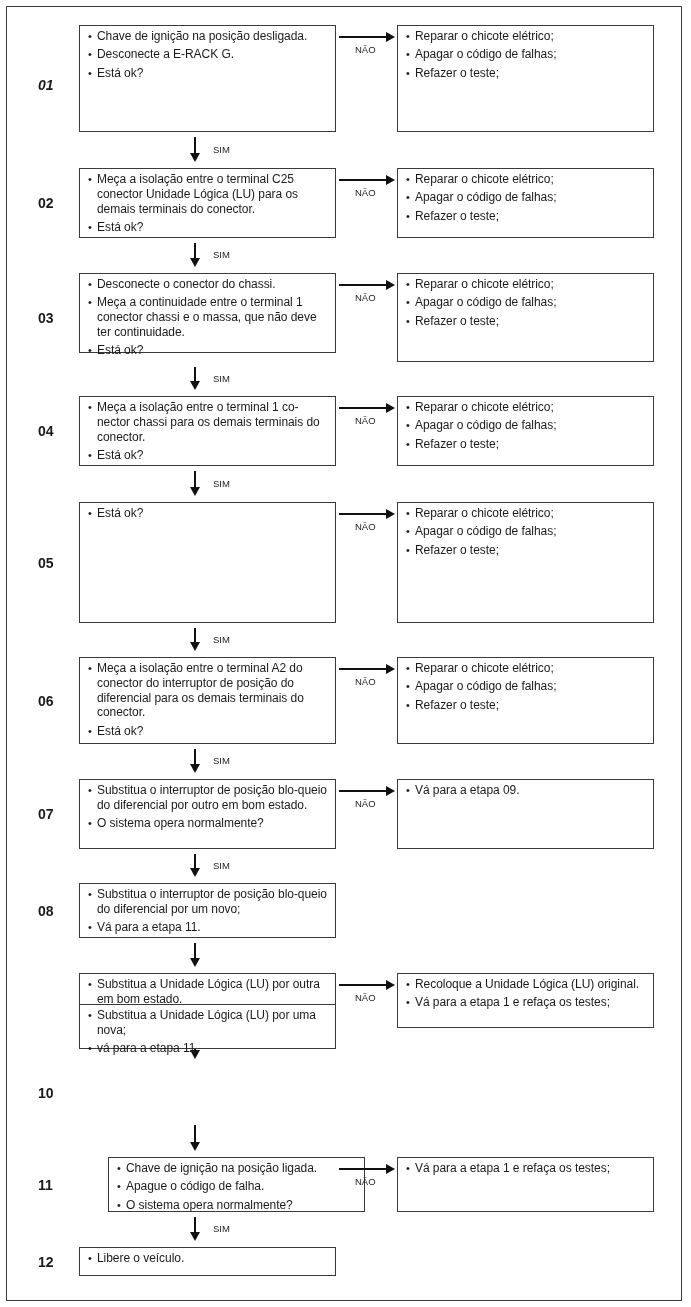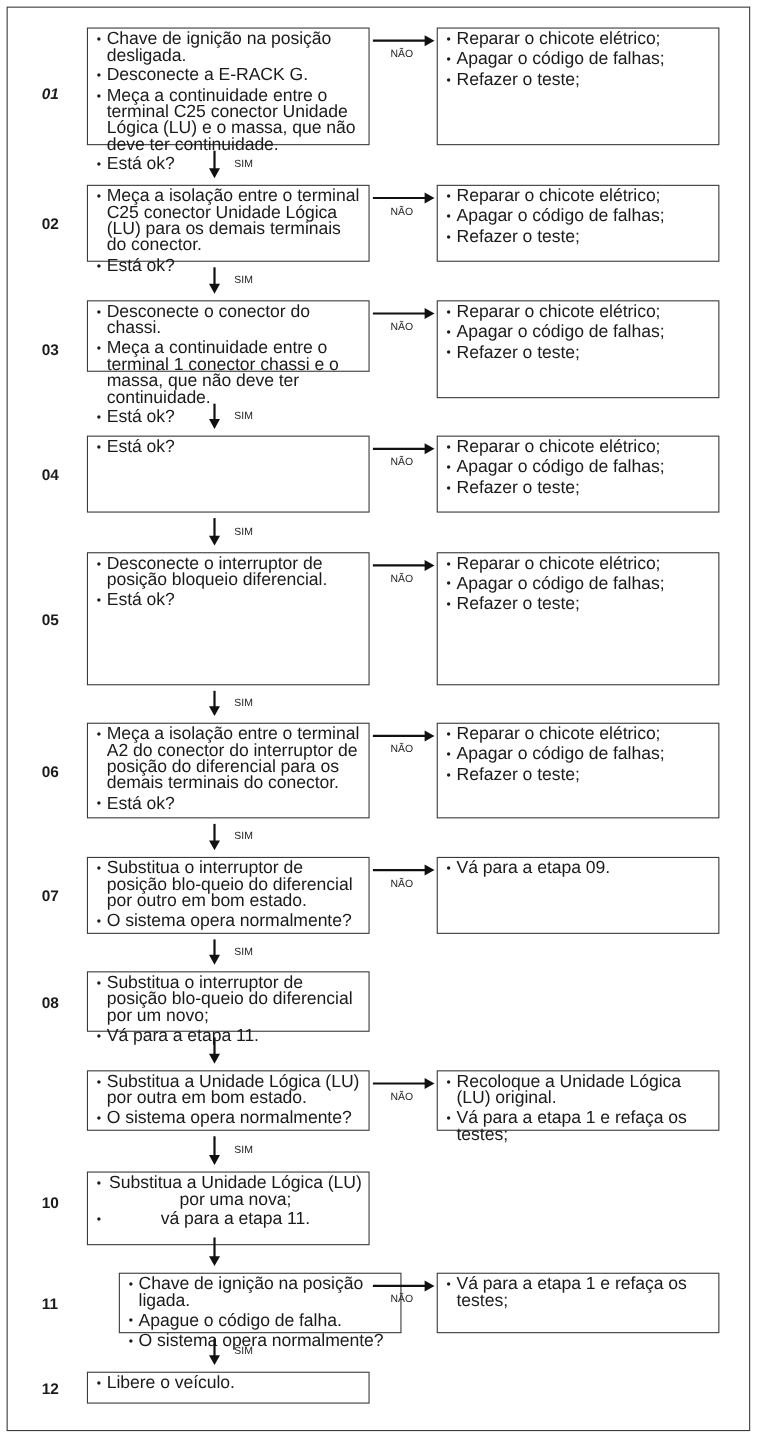--- a/index.html
+++ b/index.html
@@ -7,41 +7,40 @@
            font-family: "Liberation Sans", sans-serif; color: #1a1a1a; }
     .frame { position: absolute; left: 6px; top: 6px; width: 676px; height: 1295px;
              border: 1.5px solid #3a3a3a; box-sizing: border-box; }
     .step-num { position: absolute; left: 38px; width: 34px; font-weight: bold;
                 font-size: 14px; color: #1a1a1a; }
     .box { position: absolute; border: 1px solid #3a3a3a; box-sizing: border-box;
            background: #fff; padding: 3px 4px 0 8px; }
     .box.left { left: 79px; width: 257px; }
     .box.right { left: 397px; width: 257px; }
     .box ul { list-style: none; margin: 0; padding: 0; }
-    .box li { position: relative; padding-left: 9px; font-size: 16px; line-height: 14.8px;
+    .box li { position: relative; padding-left: 9px; font-size: 12px; line-height: 14.8px;
               margin-bottom: 3.6px; letter-spacing: -0.05px; }
     .box li::before { content: "\2022"; position: absolute; left: 0; top: 0; font-size: 11px; }
     .harrow { position: absolute; left: 339px; width: 56px; height: 14px; }
     .nao { position: absolute; left: 355px; font-size: 9.5px; color: #222; }
     .varrow { position: absolute; left: 189px; width: 12px; }
     .sim { position: absolute; left: 213px; font-size: 9.5px; color: #222; }
     svg { display: block; overflow: visible; }
   </style>
 </head>
 <body>
 
 <div class="frame"></div>
 
 <div id="flow">
     <div class="step-num" style="top: 77px; font-style: italic;">01</div>
     <div class="box left" style="top: 25px; height: 107px;">
       <ul>
         <li>Chave de ignição na posição desligada.</li>
         <li>Desconecte a E-RACK G.</li>
-        <li>Meça a continuidade entre o terminal C25 conector Unidade Lógica (LU) e o massa, que não deve ter continuidade.</li>
         <li>Está ok?</li>
       </ul>
     </div>
     <div class="harrow" style="top: 30px;">
       <svg width="56" height="14" viewBox="0 0 56 14">
         <line x1="0" y1="7" x2="48" y2="7" stroke="#111" stroke-width="2"></line>
         <polygon points="47,2 56,7 47,12" fill="#111"></polygon>
       </svg>
     </div>
     <div class="nao" style="top: 44px;">NÃO</div>
@@ -81,21 +80,21 @@
       </ul>
     </div>
     <div class="varrow" style="top: 243px; height: 24px;">
       <svg width="12" height="24" viewBox="0 0 12 24">
         <line x1="6" y1="0" x2="6" y2="16" stroke="#111" stroke-width="2"></line>
         <polygon points="1,15 6,24 11,15" fill="#111"></polygon>
       </svg>
     </div>
     <div class="sim" style="top: 249px;">SIM</div>
     <div class="step-num" style="top: 309.5px;">03</div>
-    <div class="box left" style="top: 273px; height: 65px;">
+    <div class="box left" style="top: 273px; height: 80px;">
       <ul>
         <li>Desconecte o conector do chassi.</li>
         <li>Meça a continuidade entre o terminal 1 conector chassi e o massa, que não deve ter continuidade.</li>
         <li>Está ok?</li>
       </ul>
     </div>
     <div class="harrow" style="top: 278px;">
       <svg width="56" height="14" viewBox="0 0 56 14">
         <line x1="0" y1="7" x2="48" y2="7" stroke="#111" stroke-width="2"></line>
         <polygon points="47,2 56,7 47,12" fill="#111"></polygon>
@@ -112,20 +111,21 @@
     <div class="varrow" style="top: 367px; height: 23px;">
       <svg width="12" height="23" viewBox="0 0 12 23">
         <line x1="6" y1="0" x2="6" y2="15" stroke="#111" stroke-width="2"></line>
         <polygon points="1,14 6,23 11,14" fill="#111"></polygon>
       </svg>
     </div>
     <div class="sim" style="top: 372.5px;">SIM</div>
     <div class="step-num" style="top: 423px;">04</div>
     <div class="box left" style="top: 396px; height: 70px;">
       <ul>
+        <li>Meça a isolação entre o terminal 1 co-nector chassi para os demais terminais do conector.</li>
         <li>Está ok?</li>
       </ul>
     </div>
     <div class="harrow" style="top: 401px;">
       <svg width="56" height="14" viewBox="0 0 56 14">
         <line x1="0" y1="7" x2="48" y2="7" stroke="#111" stroke-width="2"></line>
         <polygon points="47,2 56,7 47,12" fill="#111"></polygon>
       </svg>
     </div>
     <div class="nao" style="top: 415px;">NÃO</div>
@@ -139,21 +139,20 @@
     <div class="varrow" style="top: 471px; height: 25px;">
       <svg width="12" height="25" viewBox="0 0 12 25">
         <line x1="6" y1="0" x2="6" y2="17" stroke="#111" stroke-width="2"></line>
         <polygon points="1,16 6,25 11,16" fill="#111"></polygon>
       </svg>
     </div>
     <div class="sim" style="top: 477.5px;">SIM</div>
     <div class="step-num" style="top: 554.5px;">05</div>
     <div class="box left" style="top: 502px; height: 121px;">
       <ul>
-        <li>Desconecte o interruptor de posição bloqueio diferencial.</li>
         <li>Está ok?</li>
       </ul>
     </div>
     <div class="harrow" style="top: 507px;">
       <svg width="56" height="14" viewBox="0 0 56 14">
         <line x1="0" y1="7" x2="48" y2="7" stroke="#111" stroke-width="2"></line>
         <polygon points="47,2 56,7 47,12" fill="#111"></polygon>
       </svg>
     </div>
     <div class="nao" style="top: 521px;">NÃO</div>
@@ -259,21 +258,21 @@
       </ul>
     </div>
     <div class="varrow" style="top: 1033px; height: 26px;">
       <svg width="12" height="26" viewBox="0 0 12 26">
         <line x1="6" y1="0" x2="6" y2="18" stroke="#111" stroke-width="2"></line>
         <polygon points="1,17 6,26 11,17" fill="#111"></polygon>
       </svg>
     </div>
     <div class="sim" style="top: 1040px;">SIM</div>
     <div class="step-num" style="top: 1084.5px;">10</div>
-    <div class="box left" style="top: 1065px; height: 67px; text-align: center;">
+    <div class="box left" style="top: 1004px; height: 45px;">
       <ul>
         <li>Substitua a Unidade Lógica (LU) por uma nova;</li>
         <li>vá para a etapa 11.</li>
       </ul>
     </div>
     <div class="varrow" style="top: 1125px; height: 26px;">
       <svg width="12" height="26" viewBox="0 0 12 26">
         <line x1="6" y1="0" x2="6" y2="18" stroke="#111" stroke-width="2"></line>
         <polygon points="1,17 6,26 11,17" fill="#111"></polygon>
       </svg>

